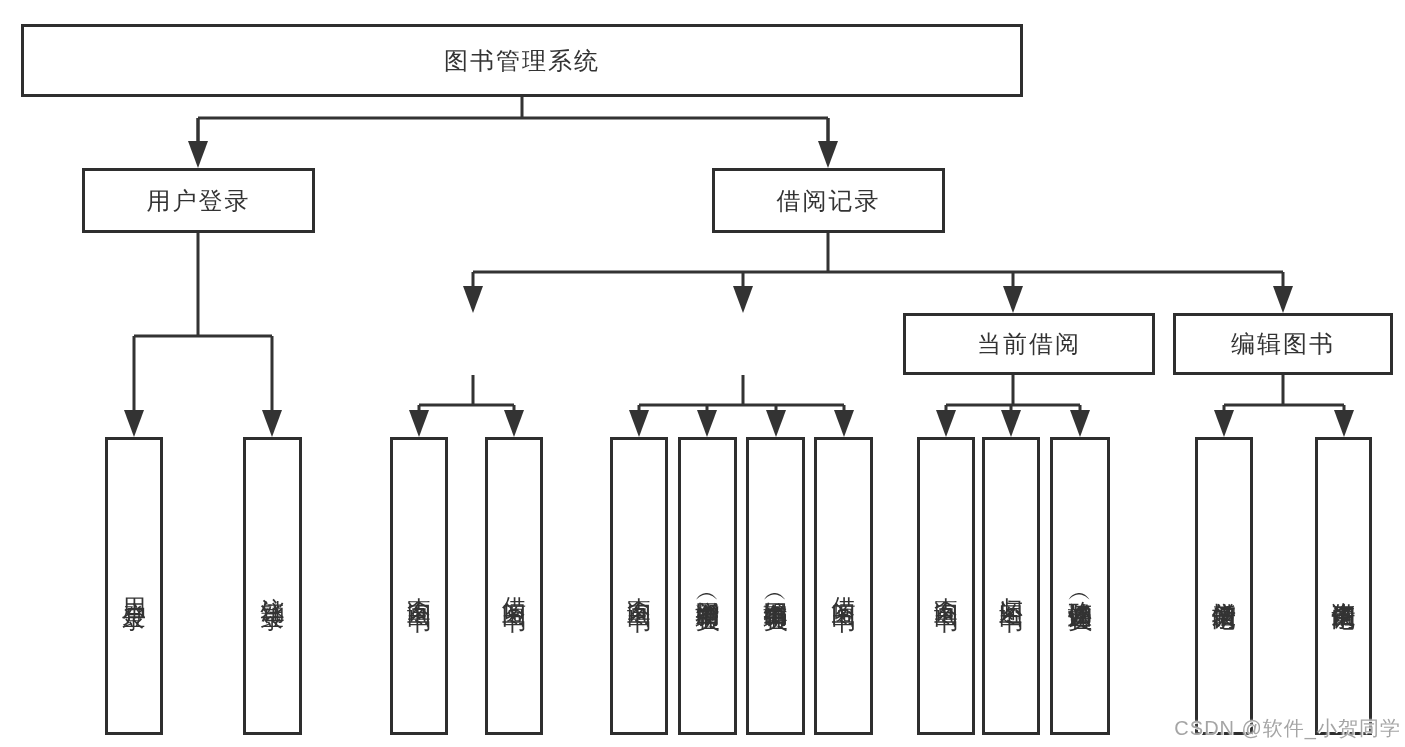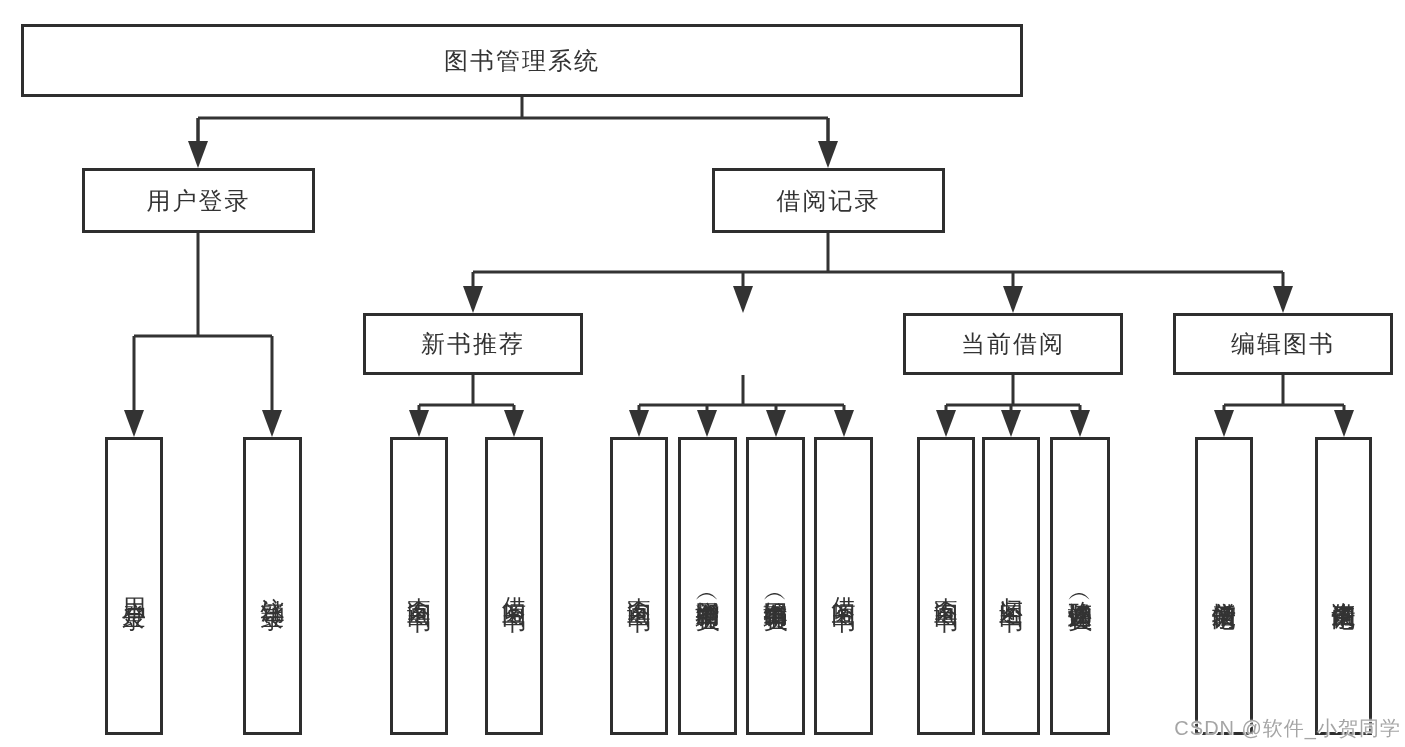--- a/index.html
+++ b/index.html
@@ -104,24 +104,21 @@
     <span>图书管理系统</span>
   </div>
 
   <div class="box h" style="left:82px;top:168px;width:233px;height:65px">
     <span>用户登录</span>
   </div>
   <div class="box h" style="left:712px;top:168px;width:233px;height:65px">
     <span>借阅记录</span>
   </div>
 
-  <div class="box h" style="left:363px;top:313px;width:220px;height:62px">
-    <span>新书推荐</span>
-  </div>
-  <div class="box h" style="left:903px;top:313px;width:220px;height:62px">
+  <div class="box h" style="left:903px;top:313px;width:252px;height:62px">
     <span>当前借阅</span>
   </div>
   <div class="box h" style="left:1173px;top:313px;width:220px;height:62px">
     <span>编辑图书</span>
   </div>
 
   <div class="box v" style="left:105px;top:437px;width:58px;height:298px">
     <span>用户登录</span>
   </div>
   <div class="box v" style="left:243px;top:437px;width:59px;height:298px">

